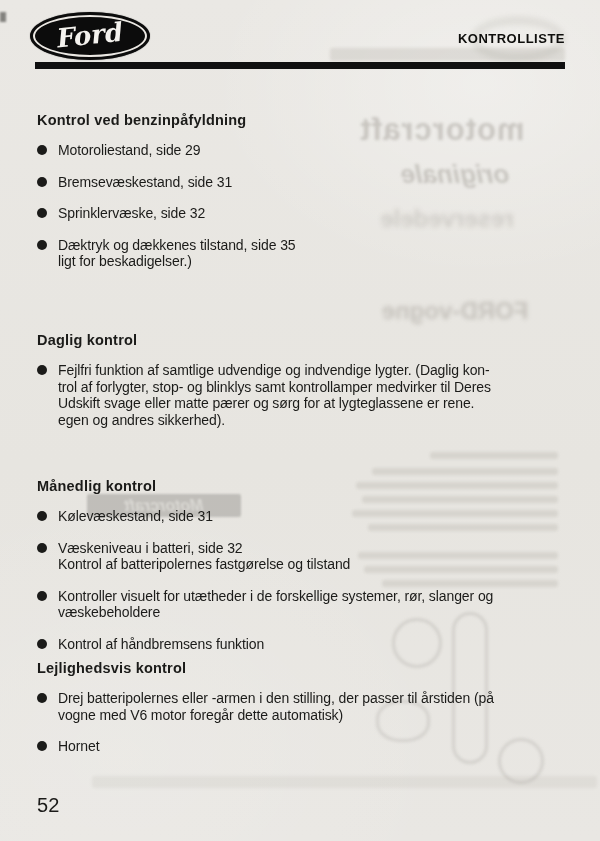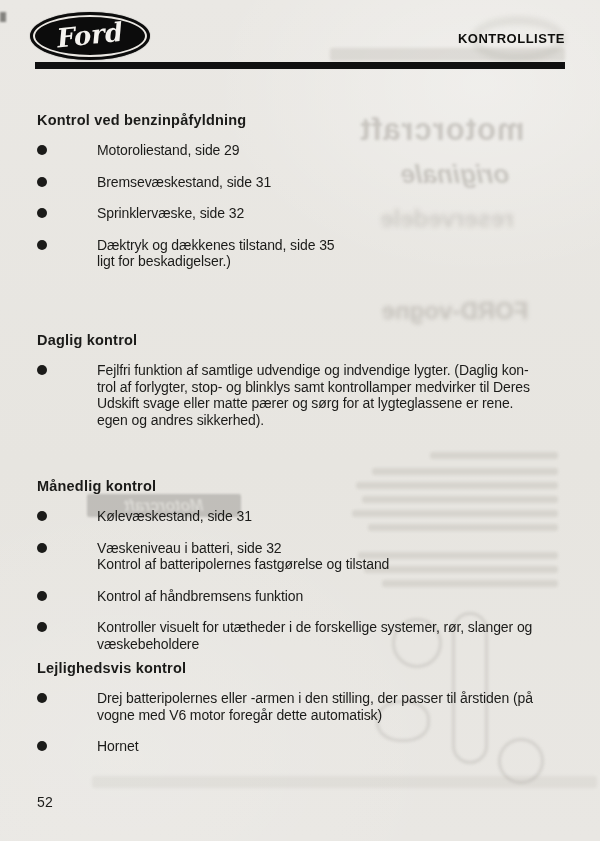--- a/index.html
+++ b/index.html
@@ -79,25 +79,24 @@
     margin-bottom:12px;
   }
   .bullet-item { position:relative; padding-left:21px; margin-bottom:15px; }
   .bullet {
     position:absolute; left:0; top:3px; width:10px; height:10px;
     background:var(--ink); border-radius:50%;
   }
   .line {
     font-size:14px; line-height:16.5px; letter-spacing:-0.1px;
     white-space:nowrap;
-    margin-left:39px;
   }
   .page-number {
     position:absolute; left:37px; top:794px; z-index:3;
-    font-size:14px; letter-spacing:0.2px;
+    font-size:20px; letter-spacing:0.2px;
   }
 </style>
 </head>
 <body>
 
 <div class="page">
 
   <div class="ghost-layer">
     <div class="ghost-oval-top"></div>
     <div class="ghost-stripe" style="left:330px; top:48px; width:235px; height:13px;"></div>
@@ -188,30 +187,30 @@
         <div class="bullet-item">
           <span class="bullet"></span>
           <div>
             <div class="line">Væskeniveau i batteri, side 32</div>
             <div class="line">Kontrol af batteripolernes fastgørelse og tilstand</div>
           </div>
         </div>
         <div class="bullet-item">
           <span class="bullet"></span>
           <div>
-            <div class="line">Kontrol af håndbremsens funktion</div>
-          </div>
-        </div>
-        <div class="bullet-item">
-          <span class="bullet"></span>
-          <div>
             <div class="line">Kontroller visuelt for utætheder i de forskellige systemer, rør, slanger og</div>
             <div class="line">væskebeholdere</div>
           </div>
         </div>
+        <div class="bullet-item">
+          <span class="bullet"></span>
+          <div>
+            <div class="line">Kontrol af håndbremsens funktion</div>
+          </div>
+        </div>
       </section>
       <section class="section sec-3">
         <h2 class="section-heading">Lejlighedsvis kontrol</h2>
         <div class="bullet-item">
           <span class="bullet"></span>
           <div>
             <div class="line">Drej batteripolernes eller -armen i den stilling, der passer til årstiden (på</div>
             <div class="line">vogne med V6 motor foregår dette automatisk)</div>
           </div>
         </div>

